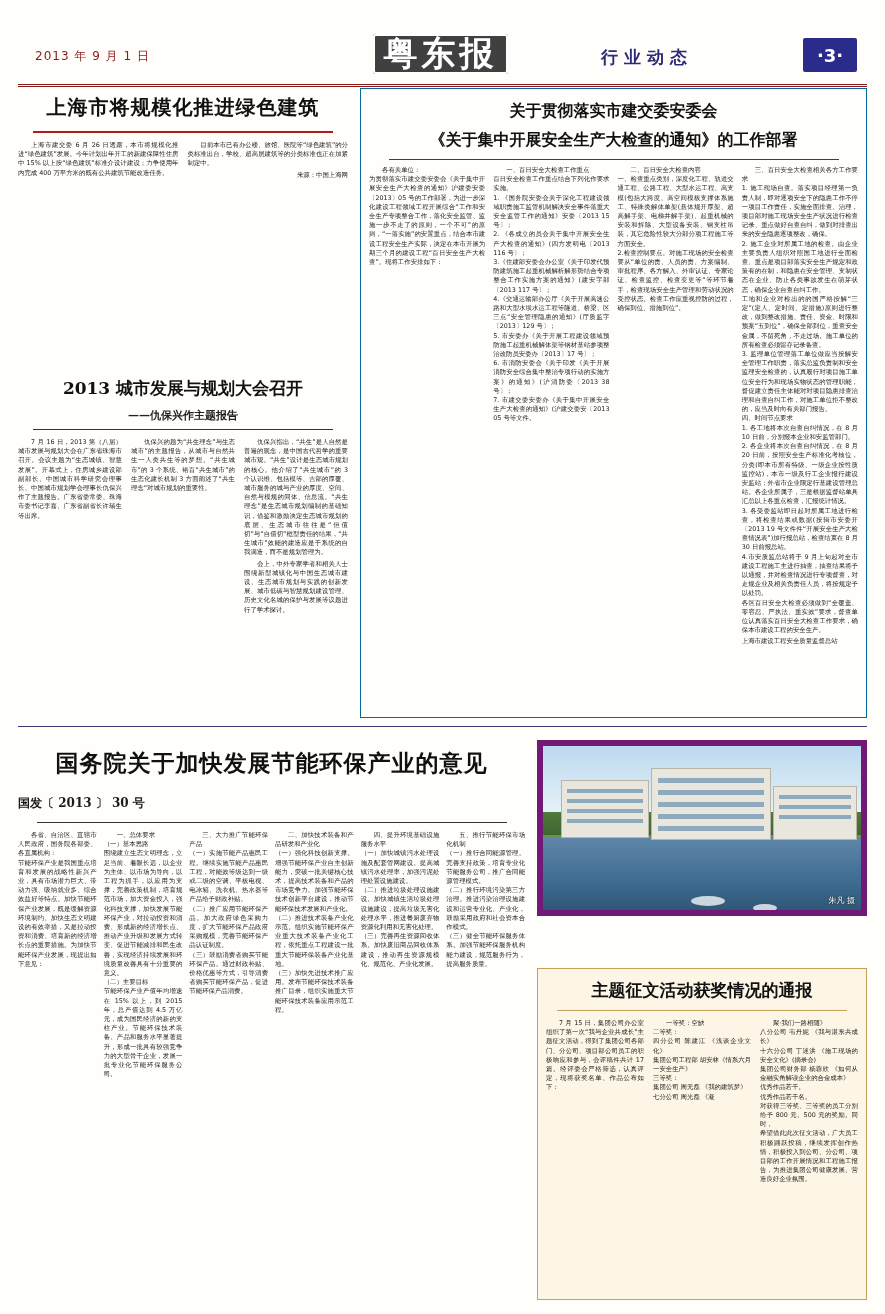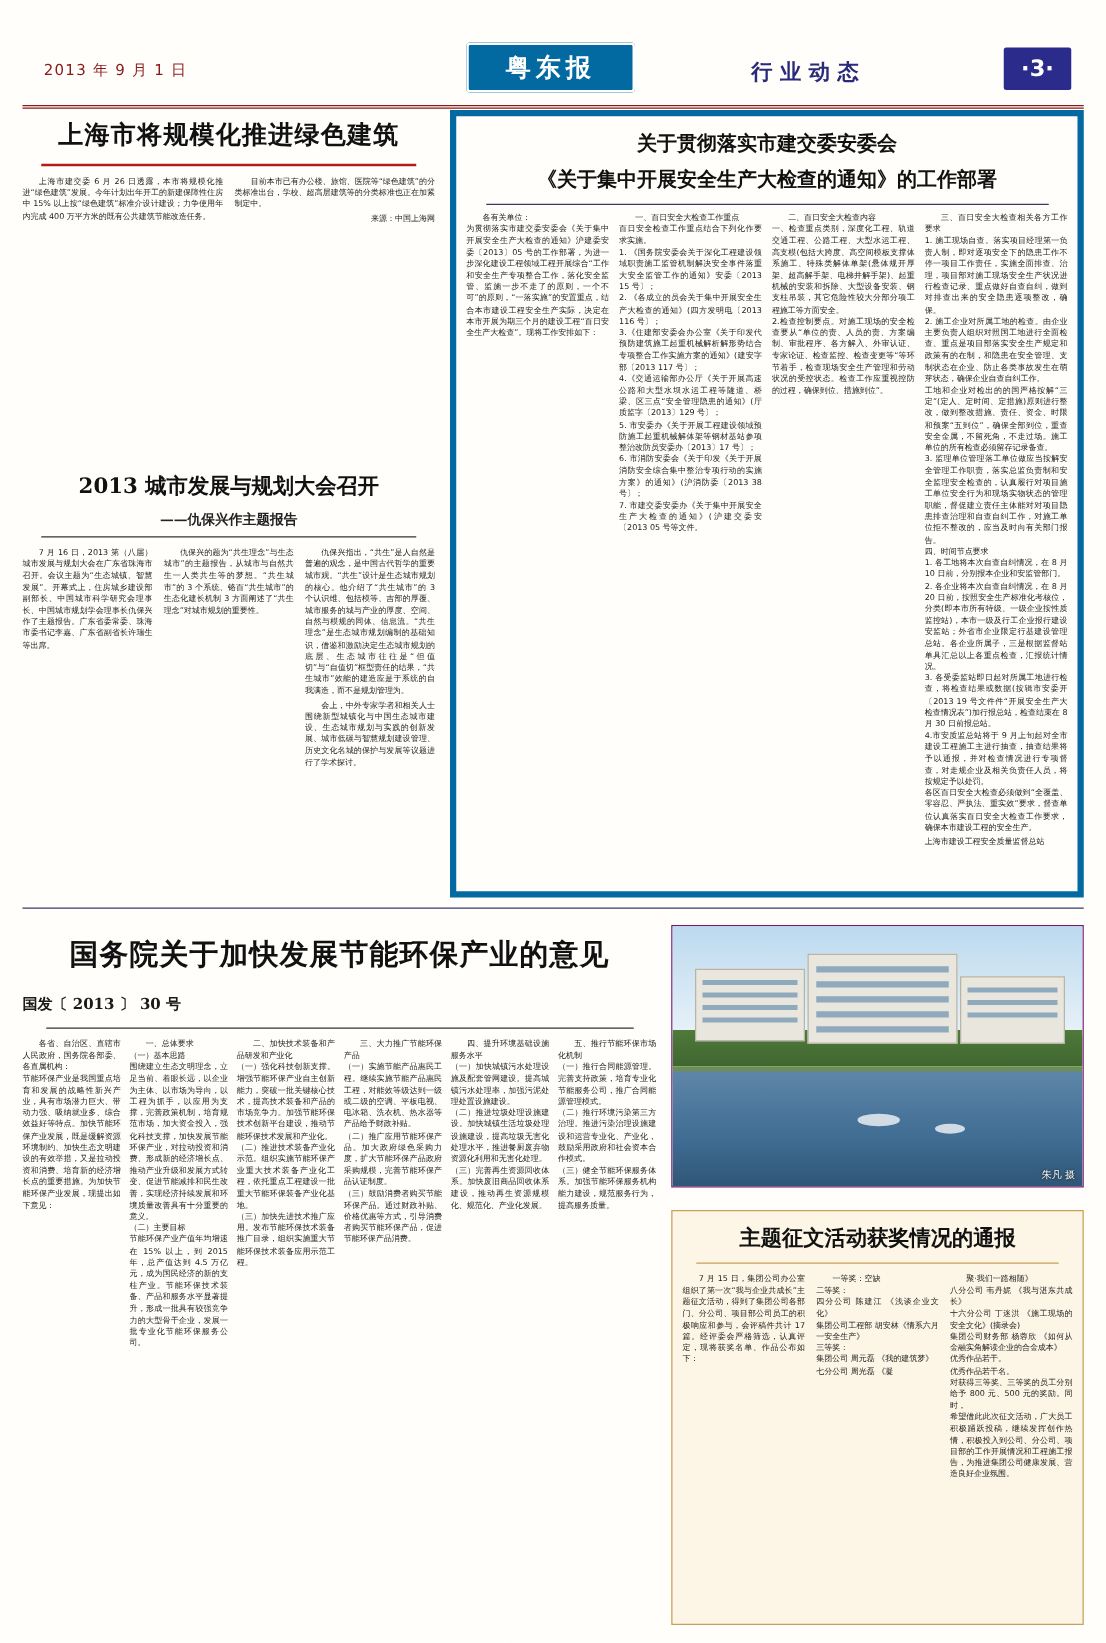--- a/index.html
+++ b/index.html
@@ -19,22 +19,22 @@
   .masthead{
     position:absolute;left:18px;top:30px;width:849px;height:54px;
     border-bottom:3px double #8b1a1a;
   }
   .mast-date{
     position:absolute;left:17px;top:18px;
     font-size:12px;color:#8b1a1a;letter-spacing:1px;
   }
   .mast-logo{
     position:absolute;left:355px;top:4px;width:135px;height:40px;
-    background:#0369a1;border-radius:3px;
-    color:#fff;font-size:20px;font-weight:bold;
+    background:#404040;border-radius:3px;
+    color:#fff;font-size:34px;font-weight:bold;
     display:flex;align-items:center;justify-content:center;
     letter-spacing:4px;
     font-family:"DejaVu Serif","Liberation Serif",serif;
     box-shadow:0 0 0 2px #fff inset;
   }
   .mast-section{
     position:absolute;left:583px;top:16px;
     font-size:17px;color:#2a2a7a;letter-spacing:6px;font-weight:bold;
     font-family:"DejaVu Serif","Liberation Serif",serif;
   }
@@ -67,37 +67,37 @@
   .three-col > div{flex:1;}
 
   
   #art2{left:18px;top:375px;width:330px;height:340px;}
   #art2 .t1{font-size:17px;margin-top:2px;}
   #art2 .sub{font-size:11px;text-align:center;margin-top:8px;color:#222;
     font-family:"DejaVu Serif","Liberation Serif",serif;font-weight:bold;}
   #art2 .ul{width:300px;height:1px;background:#333;margin:6px auto 0;}
 
   
-  #art3{left:360px;top:88px;width:507px;height:630px;border:5px solid #0369a1;padding:8px;}
+  #art3{left:360px;top:88px;width:507px;height:630px;border:1px solid #0369a1;padding:8px;}
   #art3 .t1{font-size:16px;margin-top:4px;}
   #art3 .t2{font-size:16px;margin-top:8px;}
   #art3 .ul{width:450px;height:1px;background:#3a3a6e;margin:8px auto 6px;}
   .four-col{display:flex;gap:8px;margin-top:4px;}
   .four-col > div{flex:1;}
   .sig{text-align:left;font-size:6.4px;margin-top:4px;}
 
   
   #art4{left:18px;top:740px;width:507px;height:560px;}
   #art4 .t1{font-size:23px;margin-top:8px;letter-spacing:1px;}
   #art4 .docno{text-align:left;font-size:12px;margin-top:16px;
     font-family:"DejaVu Serif","Liberation Serif",serif;font-weight:bold;}
   #art4 .ul{width:470px;height:1px;background:#333;margin:10px auto 8px;}
 
   
-  #photo{left:537px;top:740px;width:330px;height:210px;border:1px solid #701a75;overflow:hidden;}
+  #photo{left:537px;top:740px;width:330px;height:176px;border:6px solid #701a75;overflow:hidden;}
   .sky{position:absolute;left:0;top:0;width:100%;height:42%;
     background:linear-gradient(#bcd9ef,#e8f2f8);}
   .bldg{position:absolute;background:#e9e6de;border:1px solid #b9b4a8;}
   .bldg .win{position:absolute;background:#8fa9bd;}
   .trees{position:absolute;left:0;top:40%;width:100%;height:14%;
     background:linear-gradient(#4f7a3a,#3f6630);}
   .water{position:absolute;left:0;bottom:0;width:100%;height:44%;
     background:linear-gradient(#5e86a8,#3f6c93 60%,#2f5676);}
   .shore{position:absolute;left:0;top:54%;width:100%;height:6%;
     background:#6e8f53;}
@@ -211,30 +211,30 @@
 节能环保产业是我国重点培育和发展的战略性新兴产业，具有市场潜力巨大、带动力强、吸纳就业多、综合效益好等特点。加快节能环保产业发展，既是缓解资源环境制约、加快生态文明建设的有效举措，又是拉动投资和消费、培育新的经济增长点的重要措施。为加快节能环保产业发展，现提出如下意见：</p>
         </div>
       <div class="col-text">
           <p style="white-space:pre-wrap">一、总体要求
 （一）基本思路
 围绕建立生态文明理念，立足当前、着眼长远，以企业为主体、以市场为导向，以工程为抓手，以应用为支撑，完善政策机制，培育规范市场，加大资金投入，强化科技支撑，加快发展节能环保产业，对拉动投资和消费、形成新的经济增长点、推动产业升级和发展方式转变、促进节能减排和民生改善，实现经济持续发展和环境质量改善具有十分重要的意义。
 （二）主要目标
 节能环保产业产值年均增速在 15% 以上，到 2015 年，总产值达到 4.5 万亿元，成为国民经济的新的支柱产业。节能环保技术装备、产品和服务水平显著提升，形成一批具有较强竞争力的大型骨干企业，发展一批专业化节能环保服务公司。</p>
         </div>
       <div class="col-text">
+          <p style="white-space:pre-wrap">三、大力推广节能环保产品
+（一）实施节能产品惠民工程。继续实施节能产品惠民工程，对能效等级达到一级或二级的空调、平板电视、电冰箱、洗衣机、热水器等产品给予财政补贴。
+（二）推广应用节能环保产品。加大政府绿色采购力度，扩大节能环保产品政府采购规模，完善节能环保产品认证制度。
+（三）鼓励消费者购买节能环保产品。通过财政补贴、价格优惠等方式，引导消费者购买节能环保产品，促进节能环保产品消费。</p>
+        </div>
+      <div class="col-text">
           <p style="white-space:pre-wrap">二、加快技术装备和产品研发和产业化
 （一）强化科技创新支撑。增强节能环保产业自主创新能力，突破一批关键核心技术，提高技术装备和产品的市场竞争力。加强节能环保技术创新平台建设，推动节能环保技术发展和产业化。
 （二）推进技术装备产业化示范。组织实施节能环保产业重大技术装备产业化工程，依托重点工程建设一批重大节能环保装备产业化基地。
 （三）加快先进技术推广应用。发布节能环保技术装备推广目录，组织实施重大节能环保技术装备应用示范工程。</p>
-        </div>
-      <div class="col-text">
-          <p style="white-space:pre-wrap">三、大力推广节能环保产品
-（一）实施节能产品惠民工程。继续实施节能产品惠民工程，对能效等级达到一级或二级的空调、平板电视、电冰箱、洗衣机、热水器等产品给予财政补贴。
-（二）推广应用节能环保产品。加大政府绿色采购力度，扩大节能环保产品政府采购规模，完善节能环保产品认证制度。
-（三）鼓励消费者购买节能环保产品。通过财政补贴、价格优惠等方式，引导消费者购买节能环保产品，促进节能环保产品消费。</p>
         </div>
       <div class="col-text">
           <p style="white-space:pre-wrap">四、提升环境基础设施服务水平
 （一）加快城镇污水处理设施及配套管网建设。提高城镇污水处理率，加强污泥处理处置设施建设。
 （二）推进垃圾处理设施建设。加快城镇生活垃圾处理设施建设，提高垃圾无害化处理水平，推进餐厨废弃物资源化利用和无害化处理。
 （三）完善再生资源回收体系。加快废旧商品回收体系建设，推动再生资源规模化、规范化、产业化发展。</p>
         </div>
       <div class="col-text">
           <p style="white-space:pre-wrap">五、推行节能环保市场化机制
 （一）推行合同能源管理。完善支持政策，培育专业化节能服务公司，推广合同能源管理模式。

